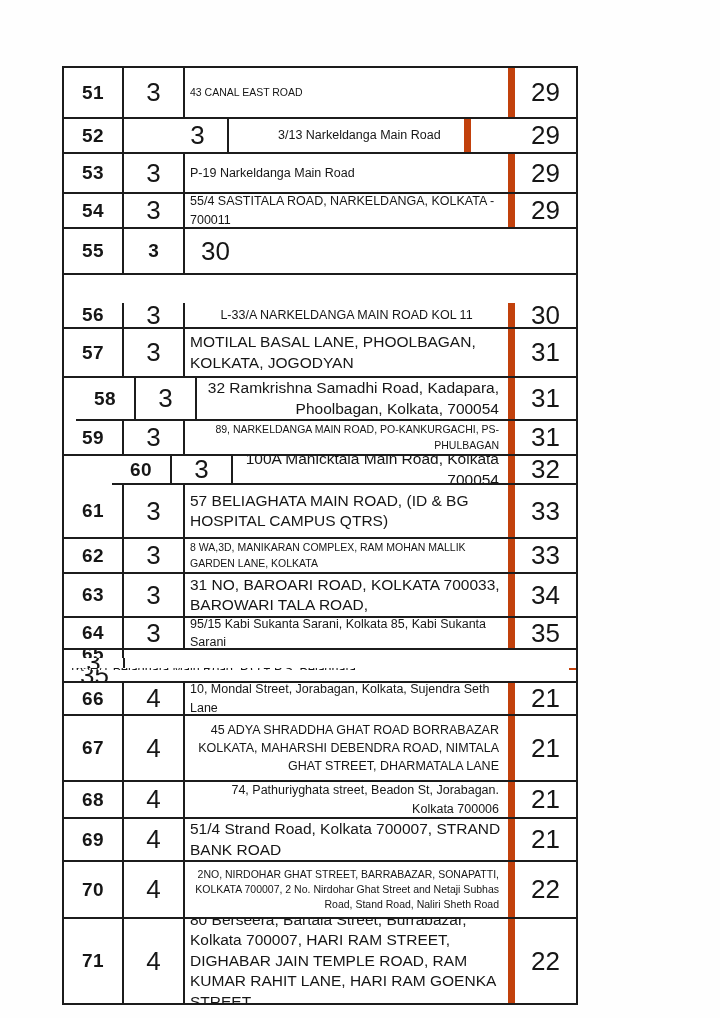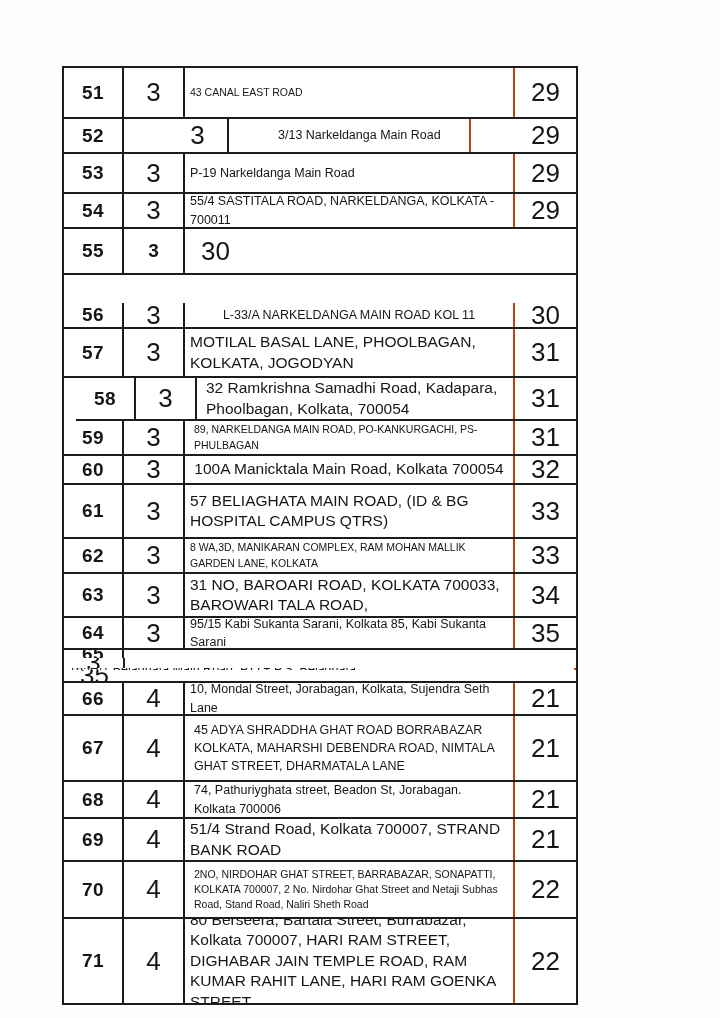--- a/index.html
+++ b/index.html
@@ -47,26 +47,26 @@
   }
   .c-ward {
     width: 61px;
     border-right: 2px solid #1c1c1c;
     font-size: 26px;
     font-weight: 400;
   }
   .c-ward.small { font-size: 19px; font-weight: bold; }
   .c-addr {
     flex: 1;
-    border-right: 2px solid #c2410c;
+    border-right: 7px solid #c2410c;
     padding: 1px 5px;
     line-height: 1.3;
   }
   .c-addr.align-left { justify-content: flex-start; text-align: left; }
-  .c-addr.align-center { justify-content: center; text-align: left; padding: 1px 9px; }
+  .c-addr.align-center { justify-content: center; text-align: right; padding: 1px 9px; }
   .c-addr.size-s { font-size: 10.5px; line-height: 1.45; }
   .c-addr.size-m { font-size: 12.5px; line-height: 1.45; }
   .c-addr.size-l { font-size: 15.5px; line-height: 1.32; }
   .c-cnt {
     width: 61px;
     font-size: 26px;
     font-weight: 400;
   }
 </style>
 </head>
@@ -120,21 +120,21 @@
         <div class="cell c-ward">3</div>
         <div class="cell c-addr align-center size-l">32 Ramkrishna Samadhi Road, Kadapara, Phoolbagan, Kolkata, 700054</div>
         <div class="cell c-cnt">31</div>
       </div>
       <div class="row" style="height: 35px;">
         <div class="cell c-sl">59</div>
         <div class="cell c-ward">3</div>
         <div class="cell c-addr align-center size-s">89, NARKELDANGA MAIN ROAD, PO-KANKURGACHI, PS-PHULBAGAN</div>
         <div class="cell c-cnt">31</div>
       </div>
-      <div class="row" style="height: 29px;">
+      <div class="row" style="height: 29px; margin-left: 48px;">
         <div class="cell c-sl">60</div>
         <div class="cell c-ward">3</div>
         <div class="cell c-addr align-center size-l">100A Manicktala Main Road, Kolkata 700054</div>
         <div class="cell c-cnt">32</div>
       </div>
       <div class="row" style="height: 54px;">
         <div class="cell c-sl">61</div>
         <div class="cell c-ward">3</div>
         <div class="cell c-addr align-left size-l">57 BELIAGHATA MAIN ROAD, (ID &amp; BG HOSPITAL CAMPUS QTRS)</div>
         <div class="cell c-cnt">33</div>

